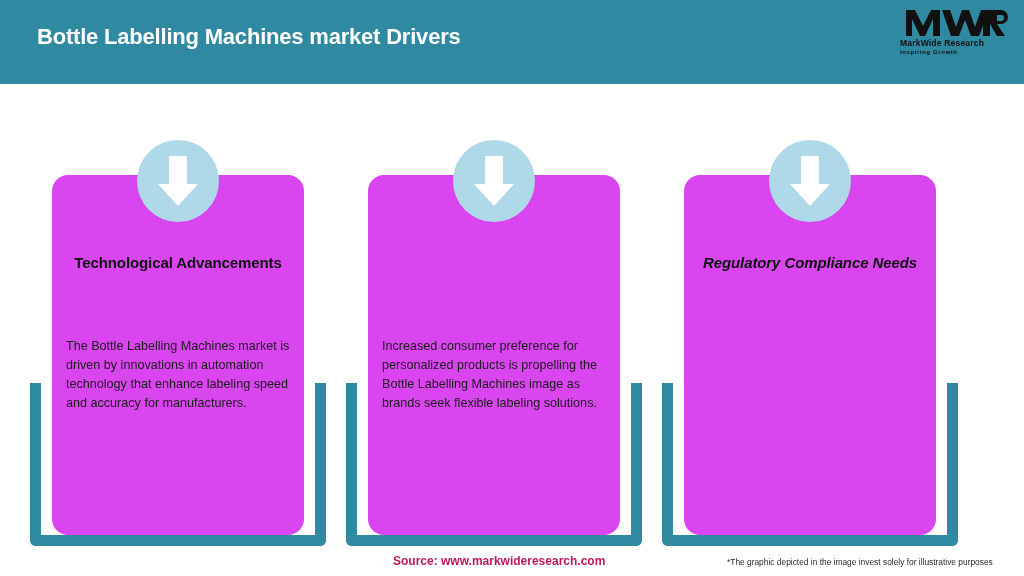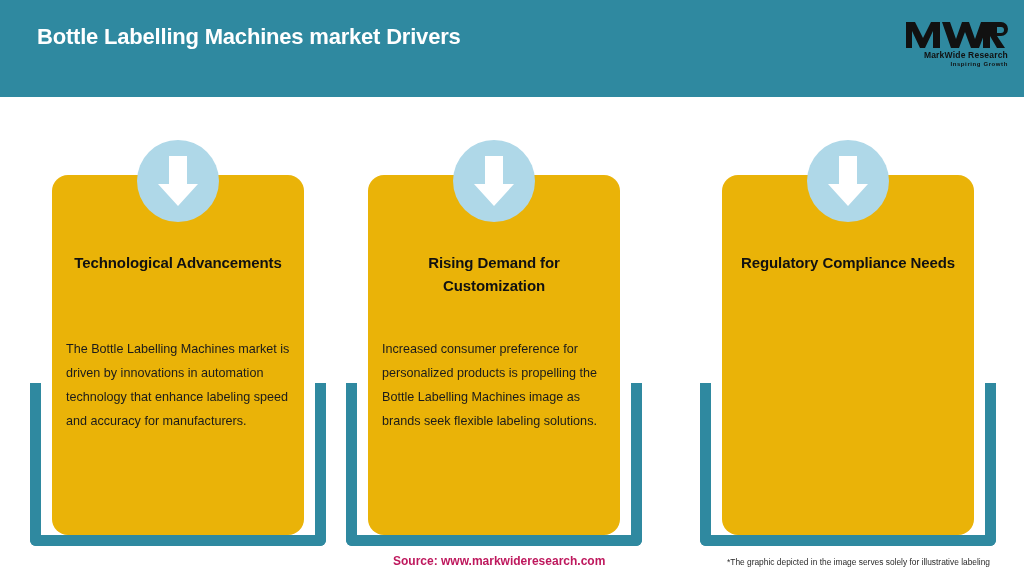--- a/index.html
+++ b/index.html
@@ -14,41 +14,41 @@
     font-family: "Liberation Sans", sans-serif;
     position: relative;
   }
 
   
   .header {
     position: absolute;
     left: 0;
     top: 0;
     width: 1024px;
-    height: 97px;
+    height: 84px;
     background: #2f89a0;
     box-sizing: border-box;
   }
   .header-title {
     position: absolute;
     left: 37px;
     top: 24px;
     font-size: 22px;
     font-weight: bold;
     color: #ffffff;
     letter-spacing: -0.2px;
     white-space: nowrap;
   }
   .logo {
     position: absolute;
     right: 16px;
-    top: 20px;
+    top: 8px;
     width: 108px;
     height: 52px;
-    text-align: right;
+    text-align: left;
   }
   .logo-mark {
     display: block;
     height: 30px;
   }
   .logo-name {
     display: block;
     font-size: 8.5px;
     font-weight: bold;
     color: #111111;
@@ -74,21 +74,21 @@
   }
 
   .col {
     position: absolute;
     top: 0;
     width: 312px;
     height: 479px;
   }
   .col-1 { left: 22px; }
   .col-2 { left: 338px; }
-  .col-3 { left: 692px; }
+  .col-3 { left: 654px; font-style: italic; }
 
   
   .bracket {
     position: absolute;
     left: 8px;
     top: 286px;
     width: 296px;
     height: 163px;
     border-left: 11px solid #2f89a0;
     border-right: 11px solid #2f89a0;
@@ -98,21 +98,21 @@
     box-sizing: border-box;
   }
 
   
   .card {
     position: absolute;
     left: 30px;
     top: 78px;
     width: 252px;
     height: 360px;
-    background: #eab308;
+    background: #d946ef;
     border-radius: 16px;
     box-sizing: border-box;
     padding: 0 14px;
   }
 
   
   .badge {
     position: absolute;
     left: 50%;
     top: 43px;
@@ -138,21 +138,21 @@
     letter-spacing: -0.1px;
   }
 
   .card-body {
     position: absolute;
     left: 14px;
     right: 12px;
     top: 162px;
     font-size: 12.6px;
     color: #1b1b1b;
-    line-height: 24px;
+    line-height: 19px;
     text-align: left;
   }
 
   
   .source {
     position: absolute;
     left: 393px;
     top: 554px;
     font-size: 12px;
     font-weight: bold;
@@ -200,21 +200,20 @@
     <div class="badge">
       <svg width="82" height="82" viewBox="0 0 82 82" xmlns="http://www.w3.org/2000/svg" aria-hidden="true">
         <polygon fill="#ffffff" points="32,16 50,16 50,44 61,44 41,66 21,44 32,44"></polygon>
       </svg>
     </div>
   </div>
 
   <div class="col col-2">
     <div class="bracket"></div>
     <div class="card">
-      <div class="card-title">Rising Demand for Customization</div>
       <div class="card-body">Increased consumer preference for personalized products is propelling the Bottle Labelling Machines image as brands seek flexible labeling solutions.</div>
     </div>
     <div class="badge">
       <svg width="82" height="82" viewBox="0 0 82 82" xmlns="http://www.w3.org/2000/svg" aria-hidden="true">
         <polygon fill="#ffffff" points="32,16 50,16 50,44 61,44 41,66 21,44 32,44"></polygon>
       </svg>
     </div>
   </div>
 
   <div class="col col-3">
@@ -225,13 +224,13 @@
     <div class="badge">
       <svg width="82" height="82" viewBox="0 0 82 82" xmlns="http://www.w3.org/2000/svg" aria-hidden="true">
         <polygon fill="#ffffff" points="32,16 50,16 50,44 61,44 41,66 21,44 32,44"></polygon>
       </svg>
     </div>
   </div>
 
 </div>
 
 <div class="source">Source: www.markwideresearch.com</div>
-<div class="disclaimer">*The graphic depicted in the image serves solely for illustrative labeling</div>
+<div class="disclaimer">*The graphic depicted in the image invest solely for illustrative purposes</div>
 
 </body></html>

